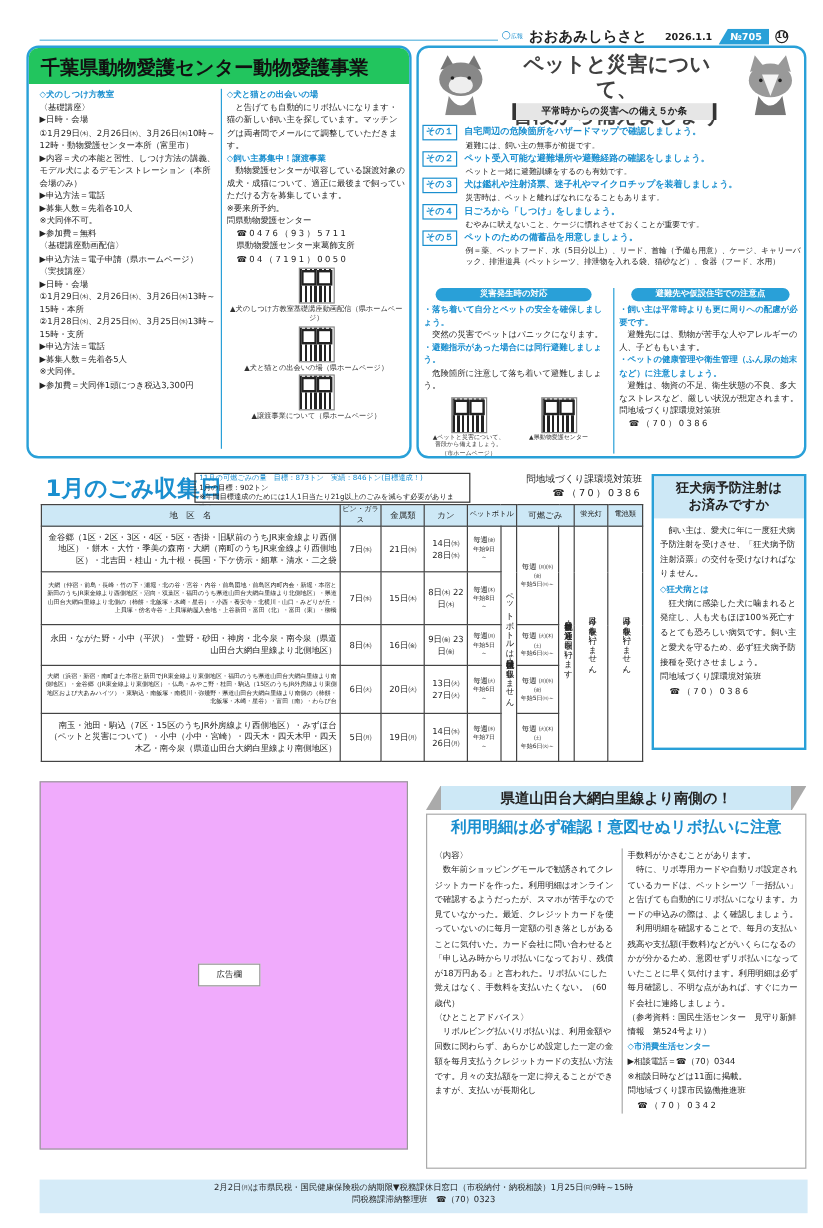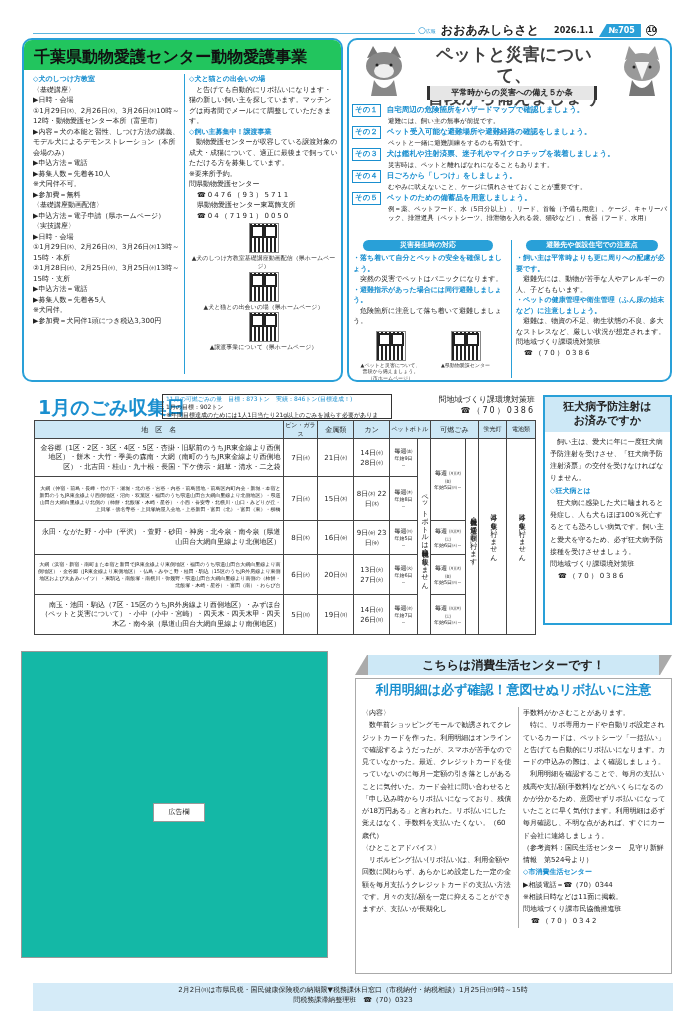--- a/index.html
+++ b/index.html
@@ -42,21 +42,21 @@
 table.g th{background:#cde8f6;border:1px solid #444;font-weight:normal;height:13px;font-size:7px;padding:0}
 table.g td{border:1px solid #444;vertical-align:middle;text-align:center;padding:1px 2px}
 table.g td.area{text-align:right;line-height:1.35}
 td.small{font-size:5px;line-height:1.3}
 td.vert{writing-mode:vertical-rl;text-orientation:upright;font-size:7px;letter-spacing:0;line-height:1.1}
 
 .rabies{position:absolute;left:543px;top:395px;width:129px;height:230px;border:2px solid #29a0d8}
 .rabies .rh{background:#cde8f6;font-size:11px;font-weight:bold;text-align:center;line-height:1.3;padding:3px 0}
 .rabies .rb{padding:4px 5px;font-size:7px;line-height:1.75}
 
-.ad{position:absolute;left:21px;top:651px;width:307px;height:307px;background:#14b8a6;border:1px solid #999}
+.ad{position:absolute;left:33px;top:651px;width:307px;height:307px;background:#f0abfc;border:1px solid #999}
 .ad .lbl{position:absolute;left:131px;top:151px;width:52px;height:19px;border:1px solid #999;background:#fff;text-align:center;font-size:7px;line-height:17px}
 
 .cons-hdr{position:absolute;left:355px;top:655px;width:317px;height:20px;background:linear-gradient(90deg,#aaa 0 4%,#cde8f6 4% 96%,#aaa 96%);clip-path:polygon(12px 0,100% 0,calc(100% - 12px) 100%,0 100%);font-size:12px;font-weight:bold;text-align:center;line-height:20px}
 .cons{position:absolute;left:355px;top:678px;width:317px;height:296px;border:1px solid #aaa}
 .cons .ct{font-size:13px;font-weight:bold;color:#1a8fcf;padding:2px 4px;text-align:center}
 .cons .c1{position:absolute;left:6px;top:28px;width:150px;font-size:7px;line-height:1.75}
 .cons .c2{position:absolute;left:162px;top:6px;width:150px;font-size:7px;line-height:1.75;border-left:1px solid #aaa;padding-left:4px}
 .footer{position:absolute;left:33px;top:983px;width:640px;height:28px;background:#d5ebf8;text-align:center;font-size:7px;line-height:1.45;padding-top:2px}
 </style>
 </head>
@@ -305,21 +305,21 @@
     <div style="text-indent:1em">狂犬病に感染した犬に噛まれると発症し、人も犬もほぼ100％死亡するとても恐ろしい病気です。飼い主と愛犬を守るため、必ず狂犬病予防接種を受けさせましょう。</div>
     <div>問地域づくり課環境対策班</div>
     <div style="padding-left:8px;letter-spacing:2px">☎（70）0386</div>
   </div>
 </div>
 
 <div class="ad">
   <div class="lbl">広告欄</div>
 </div>
 
-<div class="cons-hdr">こちらは消費生活センターです！</div>
+<div class="cons-hdr">県道山田台大網白里線より南側の！</div>
 <div class="cons">
   <div class="ct">利用明細は必ず確認！意図せぬリボ払いに注意</div>
   <div class="c1">
     <div class="bold">〈内容〉</div>
     <div style="text-indent:1em">数年前ショッピングモールで勧誘されてクレジットカードを作った。利用明細はオンラインで確認するようだったが、スマホが苦手なので見ていなかった。最近、クレジットカードを使っていないのに毎月一定額の引き落としがあることに気付いた。カード会社に問い合わせると「申し込み時からリボ払いになっており、残債が18万円ある」と言われた。リボ払いにした覚えはなく、手数料を支払いたくない。（60歳代）</div>
     <div class="bold">〈ひとことアドバイス〉</div>
     <div style="text-indent:1em">リボルビング払い(リボ払い)は、利用金額や回数に関わらず、あらかじめ設定した一定の金額を毎月支払うクレジットカードの支払い方法です。月々の支払額を一定に抑えることができますが、支払いが長期化し</div>
   </div>
   <div class="c2" style="top:28px">
     <div>手数料がかさむことがあります。</div>

